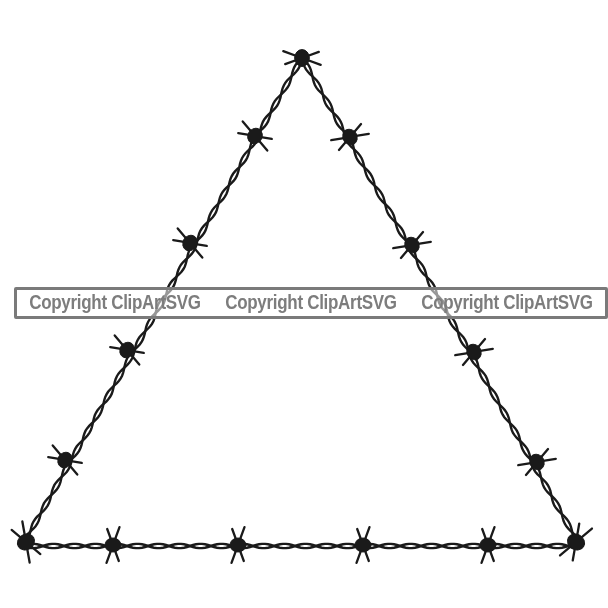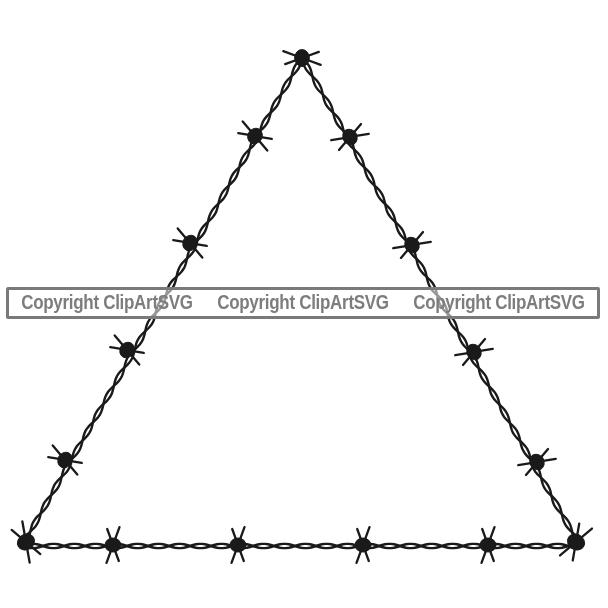--- a/index.html
+++ b/index.html
@@ -1,19 +1,19 @@
 <!DOCTYPE html>
 <html><head>
 <meta charset="utf-8">
 <style>
   html, body { margin:0; padding:0; background:#ffffff; }
   #stage { position:relative; width:608px; height:608px; overflow:hidden; background:#ffffff; }
   #art { position:absolute; left:0; top:0; }
   .watermark {
-    position:absolute; left:6px; top:287px; width:594px; height:32px;
+    position:absolute; left:14px; top:287px; width:594px; height:32px;
     border:3px solid #7a7a7a; box-sizing:border-box; border-radius:2px;
     display:flex; align-items:center; justify-content:space-around;
     background:rgba(255,255,255,0.55);
   }
   .wm-text {
     font-family:"Liberation Sans", sans-serif; font-weight:bold; font-size:17px;
     color:#7d7d7d; letter-spacing:-0.3px; transform:scaleY(1.15); white-space:nowrap;
   }
 </style>
 </head>

